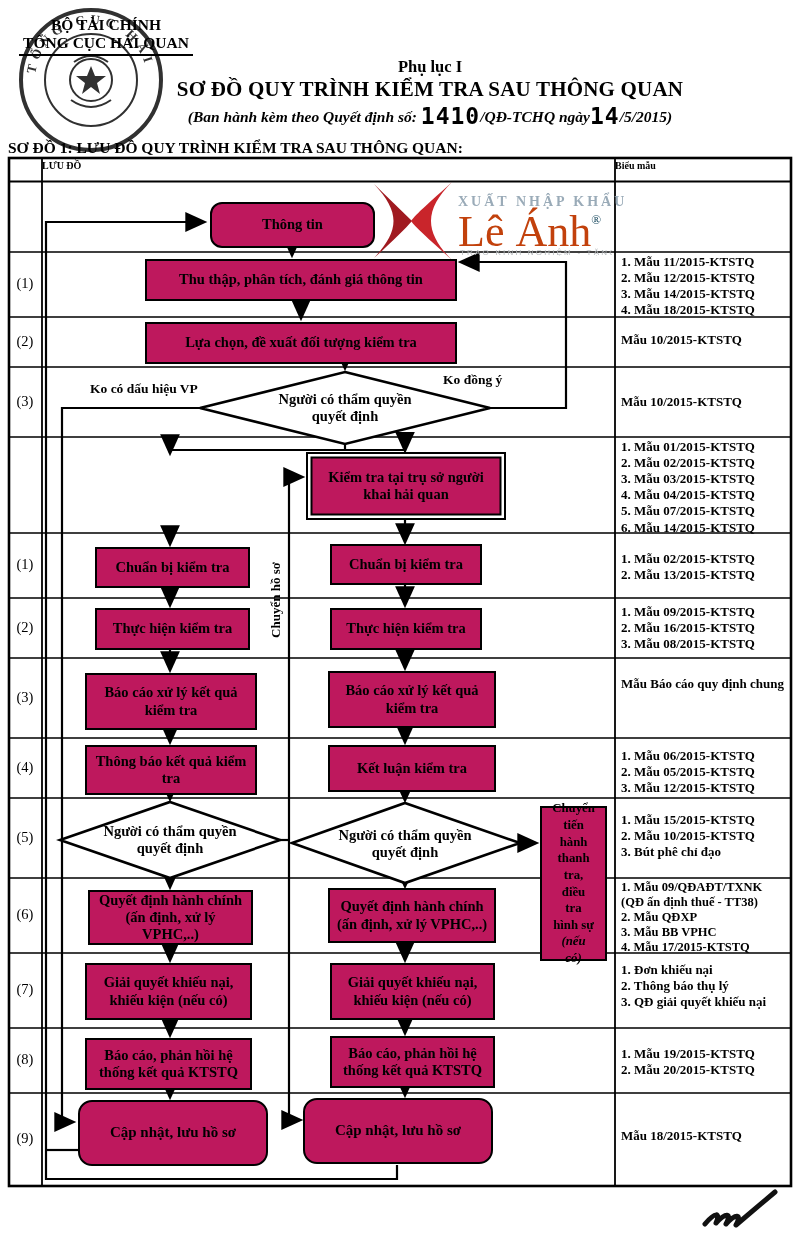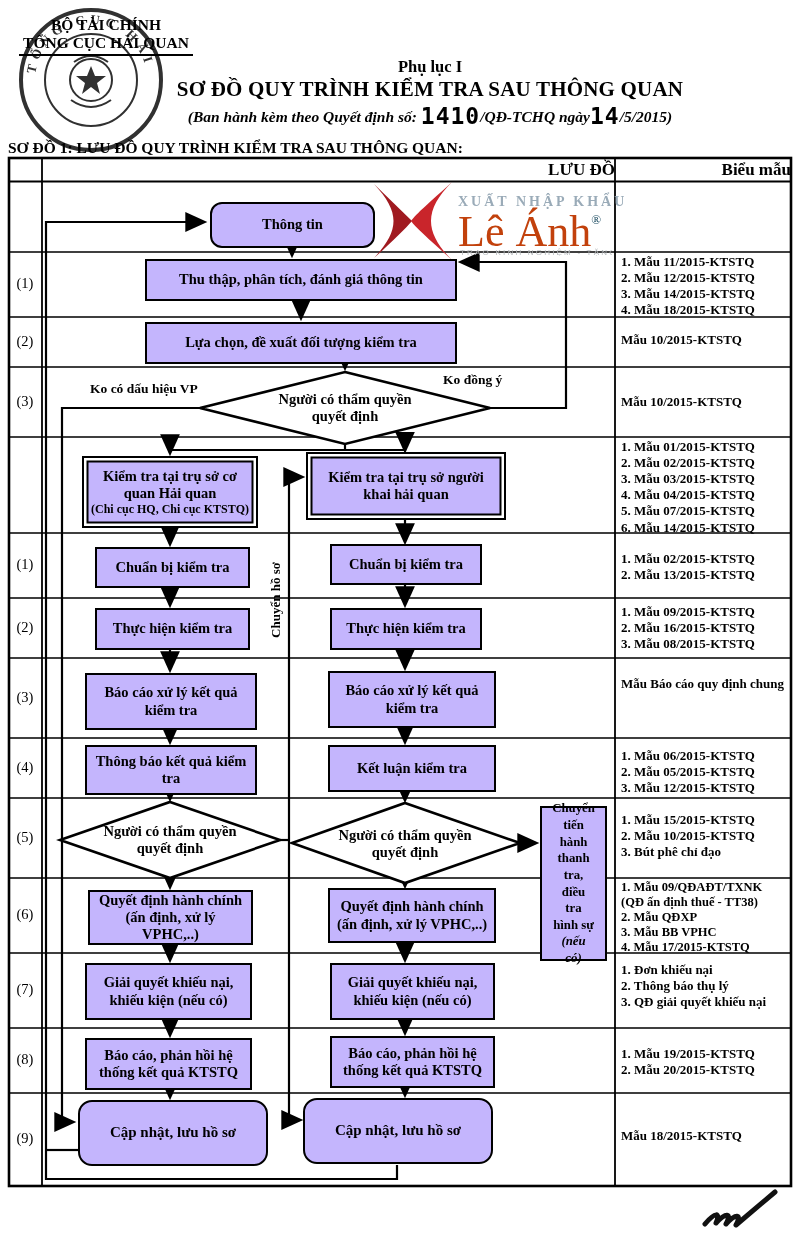--- a/index.html
+++ b/index.html
@@ -1,34 +1,34 @@
 <!DOCTYPE html>
 <html><head>
 <meta charset="utf-8">
 <style>
   html,body{margin:0;padding:0;background:#e8e8e8;}
   #page{position:relative;width:800px;height:1234px;background:#fff;overflow:hidden;
         font-family:"Liberation Serif","DejaVu Serif",serif;color:#000;}
   .abs{position:absolute;}
-  .box{position:absolute;border:2.5px solid #000;background:#c4b5fd;display:flex;flex-direction:column;
+  .box{position:absolute;border:2.5px solid #000;background:#be185d;display:flex;flex-direction:column;
        align-items:center;justify-content:center;text-align:center;font-weight:bold;font-size:14.5px;
        line-height:1.18;padding:2px 6px;box-sizing:border-box;z-index:2;}
   .dbox{box-shadow:inset 0 0 0 2.5px #fff, inset 0 0 0 4.5px #000;}
   .rbox{border-radius:14px;}
   .rtop{border-radius:12px;}
   .dtext{position:absolute;z-index:3;display:flex;align-items:center;justify-content:center;
          text-align:center;font-weight:bold;font-size:14.5px;line-height:1.15;}
   .num{position:absolute;left:8px;width:34px;text-align:center;font-size:14.5px;z-index:2;}
   .forms{position:absolute;left:621px;width:164px;font-weight:bold;font-size:13px;line-height:1.24;
          white-space:pre-line;z-index:2;}
   .slabel{position:absolute;font-weight:bold;font-size:13.5px;z-index:2;}
   .vlabel{position:absolute;left:221px;top:592px;width:110px;height:16px;text-align:center;
           font-weight:bold;font-size:13px;transform:rotate(-90deg);transform-origin:center;
           white-space:nowrap;z-index:2;}
-  .colhead{position:absolute;top:160px;font-weight:bold;font-size:17px;text-align:right;z-index:2;}
+  .colhead{position:absolute;top:160px;font-weight:bold;font-size:10px;text-align:left;z-index:2;}
   .orgline{font-weight:bold;font-size:15.5px;line-height:1.15;}
   #org{position:absolute;left:0;top:16px;width:212px;text-align:center;z-index:4;}
   #org .u{display:inline-block;border-bottom:2px solid #000;padding:0 4px 2px 4px;}
   #appendix{position:absolute;left:110px;top:57px;width:640px;text-align:center;
             font-weight:bold;font-size:16.5px;z-index:3;}
   #doctitle{position:absolute;left:110px;top:77px;width:640px;text-align:center;
             font-weight:bold;font-size:21px;letter-spacing:.2px;z-index:3;}
   #decree{position:absolute;left:110px;top:103px;width:640px;text-align:center;
           font-weight:bold;font-style:italic;font-size:15.5px;z-index:3;}
   #decree .stamp{font-family:"DejaVu Sans Mono",monospace;font-style:normal;font-size:23px;
@@ -163,24 +163,20 @@
   <div class="num" style="top:1130px;">(9)</div>
 
   <div class="box rtop" style="left:210px;top:202px;width:165px;height:46px;">Thông tin</div>
   <div class="box" style="left:145px;top:259px;width:312px;height:42px;">Thu thập, phân tích, đánh giá thông tin</div>
   <div class="box" style="left:145px;top:322px;width:312px;height:42px;">Lựa chọn, đề xuất đối tượng kiểm tra</div>
 
   <div class="dtext" style="left:260px;top:384px;width:170px;height:48px;">Người có thẩm quyền quyết định</div>
   <div class="slabel" style="left:90px;top:381px;">Ko có dấu hiệu VP</div>
   <div class="slabel" style="left:443px;top:372px;">Ko đồng ý</div>
 
-  <div class="box dbox" style="left:82px;top:456px;width:176px;height:72px;">
-    <span>Kiểm tra tại trụ sở cơ quan Hải quan</span>
-    <span style="font-size:12px;">(Chi cục HQ, Chi cục KTSTQ)</span>
-  </div>
   <div class="box dbox" style="left:306px;top:452px;width:200px;height:68px;">Kiểm tra tại trụ sở người khai hải quan</div>
 
   <div class="box" style="left:95px;top:547px;width:155px;height:41px;">Chuẩn bị kiểm tra</div>
   <div class="box" style="left:330px;top:544px;width:152px;height:41px;">Chuẩn bị kiểm tra</div>
 
   <div class="box" style="left:95px;top:608px;width:155px;height:42px;">Thực hiện kiểm tra</div>
   <div class="box" style="left:330px;top:608px;width:152px;height:42px;">Thực hiện kiểm tra</div>
 
   <div class="box" style="left:85px;top:673px;width:172px;height:57px;">Báo cáo xử lý kết quả kiểm tra</div>
   <div class="box" style="left:328px;top:671px;width:168px;height:57px;">Báo cáo xử lý kết quả kiểm tra</div>

